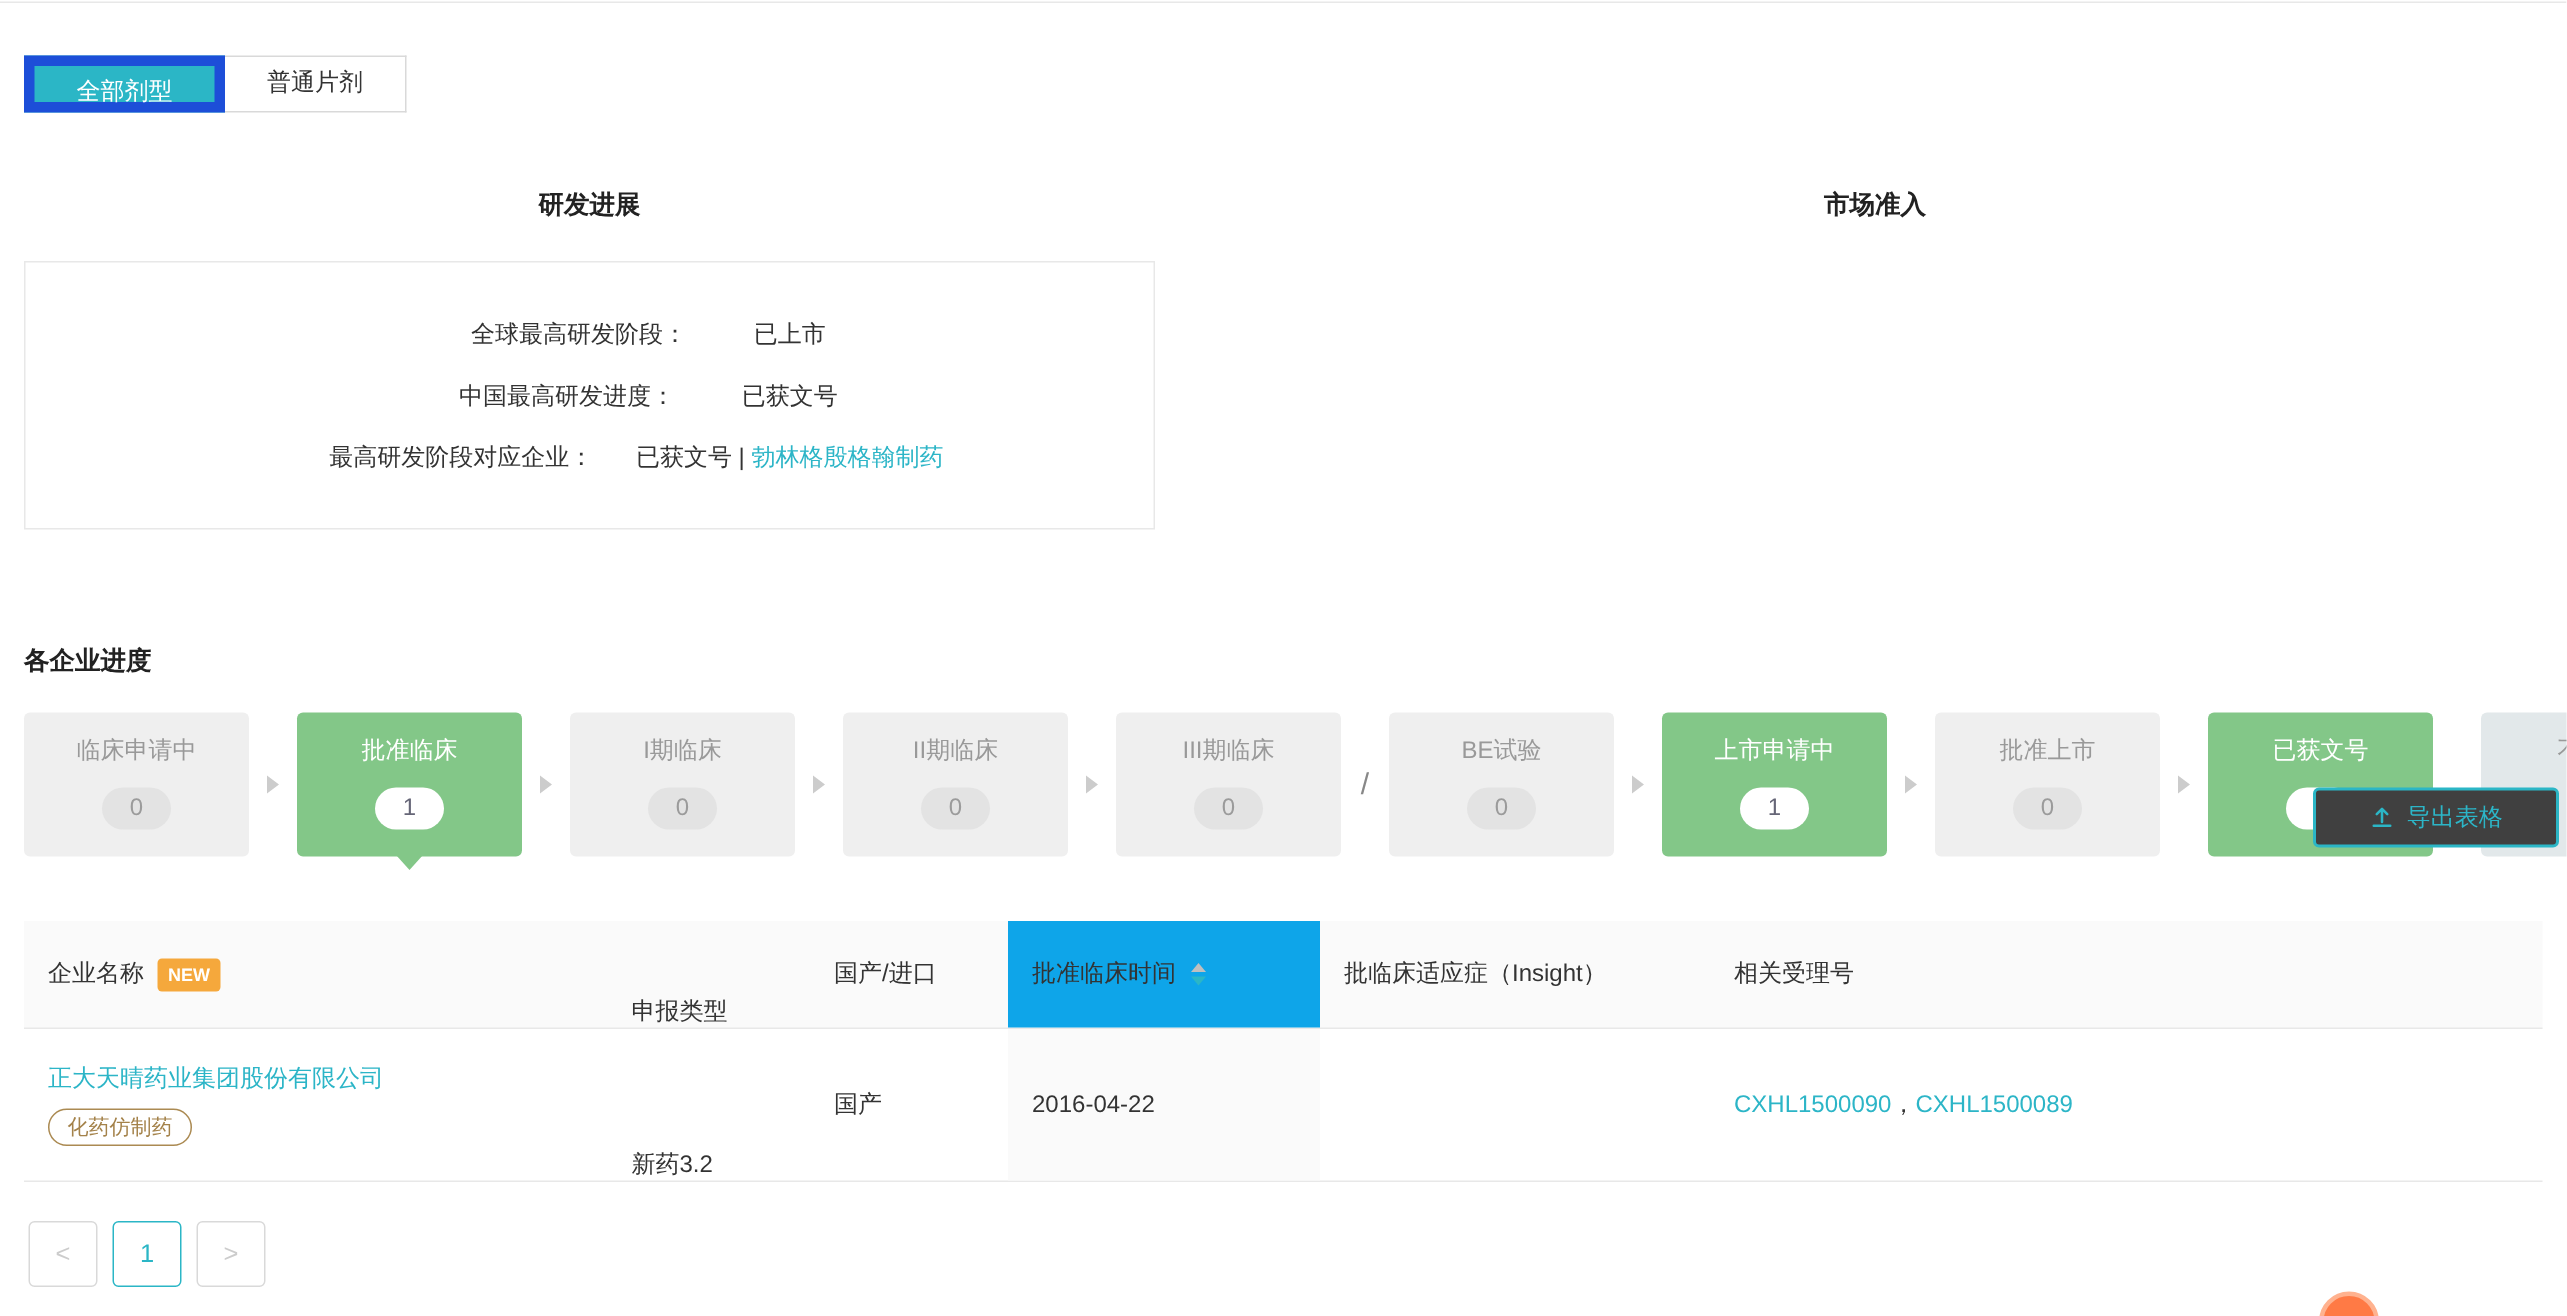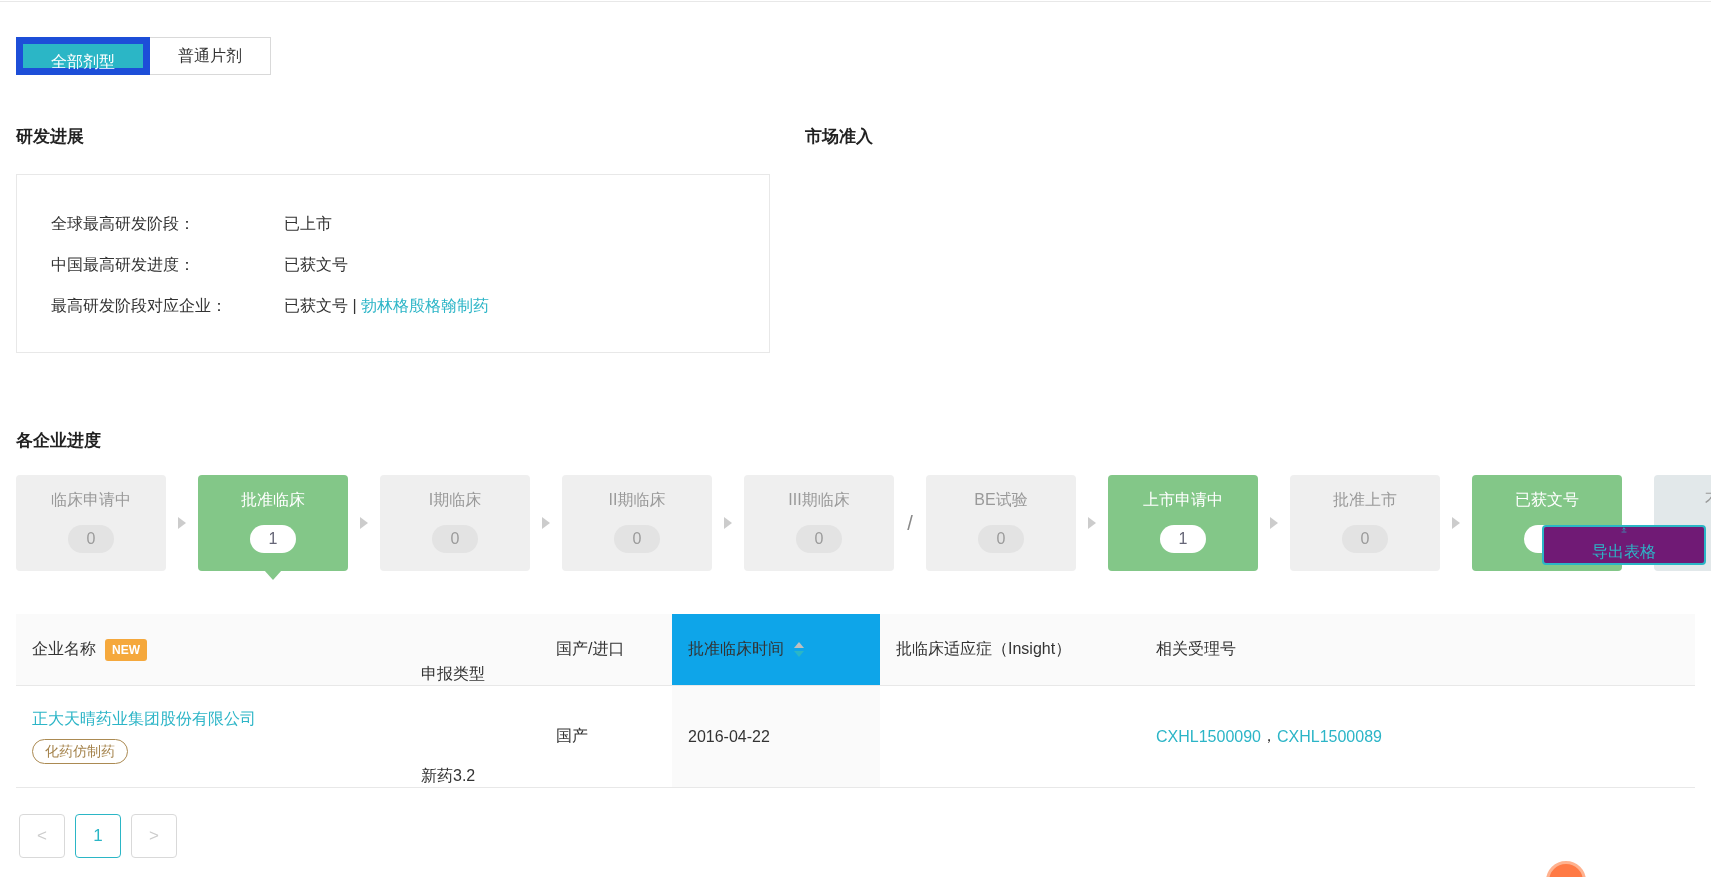--- a/index.html
+++ b/index.html
@@ -7,21 +7,21 @@
               font-family:"Liberation Sans","DejaVu Sans",sans-serif; color:#333; font-size:16px; }
   .top-line { height:2px; border-bottom:1px solid #e8e8e8; }
 
   
   .tabs { display:flex; margin:35px 0 0 16px; }
   .tab { height:38px; line-height:36px; padding:0 28px; font-size:16px; cursor:pointer; }
   .tab.active { background:#2bb6c6; color:#fff; border:7px solid #1d4ed8; }
   .tab.inactive { background:#fff; color:#333; border:1px solid #d9d9d9; border-left:none; }
 
   
-  .sections { display:flex; gap:35px; margin:0 16px; }
+  .sections { display:flex; gap:35px; margin:0 16px;text-align:center; }
   .col-left { width:754px; flex:none; }
   .col-right { flex:1; }
   .section-head { font-size:17px; font-weight:bold; margin-top:50px; margin-bottom:26px; color:#222; }
   .info-box { border:1px solid #e8e8e8; height:179px; padding:28px 0 12px 34px; }
   .info-row { height:41px; line-height:41px; white-space:nowrap; }
   .info-label { display:inline-block; }
   .col-left .info-label { width:233px; }
   .col-right .info-label { width:202px; }
   a.link { color:#2cb5c7; text-decoration:none; cursor:pointer; }
 
@@ -37,23 +37,23 @@
           margin-top:14px; font-size:16px; padding:0 12px; }
   .stage.gray .pill { background:#e3e3e3; color:#9b9b9b; }
   .stage.green .pill { background:#fff; color:#667; }
   .caret-down { position:absolute; left:50%; bottom:-9px; margin-left:-9px; width:0; height:0;
                 border-left:9px solid transparent; border-right:9px solid transparent;
                 border-top:10px solid #83c788; }
   .sep { width:32px; height:96px; display:flex; align-items:center; justify-content:center; flex:none; }
   .tri-right { width:0; height:0; border-top:6px solid transparent; border-bottom:6px solid transparent;
                border-left:8px solid #ccc; }
   .sep-slash { font-size:20px; color:#888; }
-  .export-btn { position:absolute; right:5px; top:50px; width:164px; height:40px; background:#701a75;
+  .export-btn { position:absolute; right:5px; top:50px; width:164px; height:40px; background:#404040;
                 border:2px solid #2bb6c6; border-radius:4px; color:#2cb5c7; font-size:16px;
-                display:flex; align-items:center; justify-content:center; gap:9px; cursor:pointer;flex-direction:column; }
+                display:flex; align-items:center; justify-content:center; gap:9px; cursor:pointer; }
 
   
   .table { margin:33px 16px 0 16px; }
   .t-row { display:flex; }
   .t-head { background:#fafafa; height:72px; border-bottom:1px solid #e8e8e8; }
   .t-body { background:#fff; height:102px; border-bottom:1px solid #e8e8e8; }
   .cell { padding-left:16px; display:flex; align-items:center; flex:none; }
   .c1 { width:389px; } .c2 { width:135px;align-items:flex-end; } .c3 { width:132px; }
   .c4 { width:208px; } .c5 { width:260px; } .c6 { flex:1; }
   .t-head .c4 { background:#0ea5e9; }

